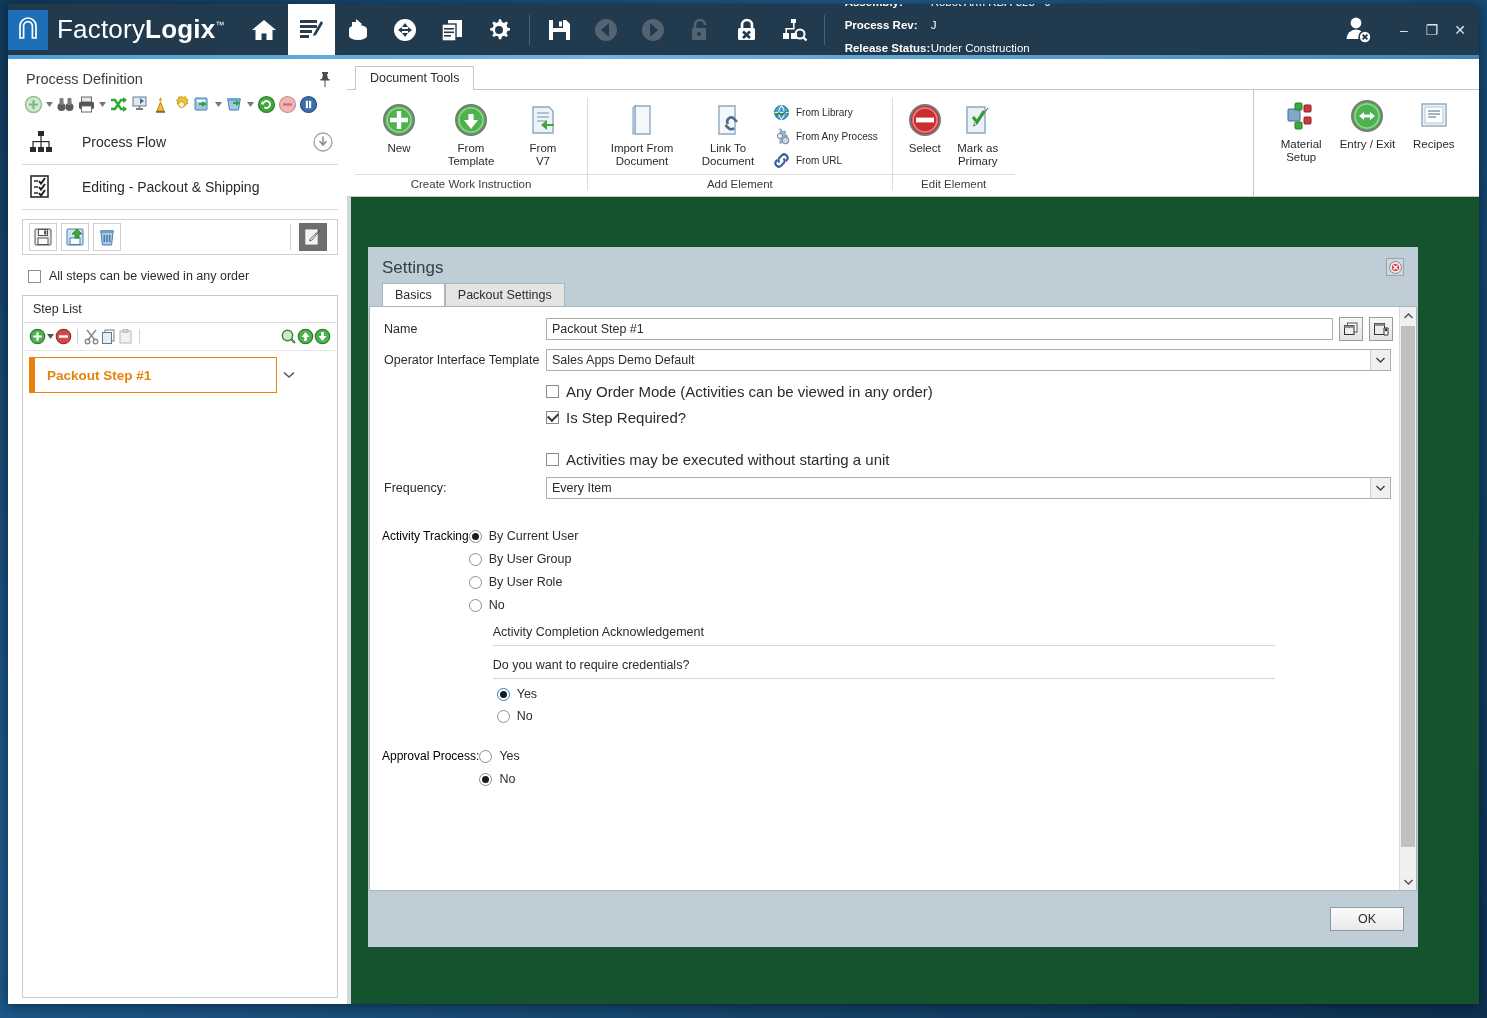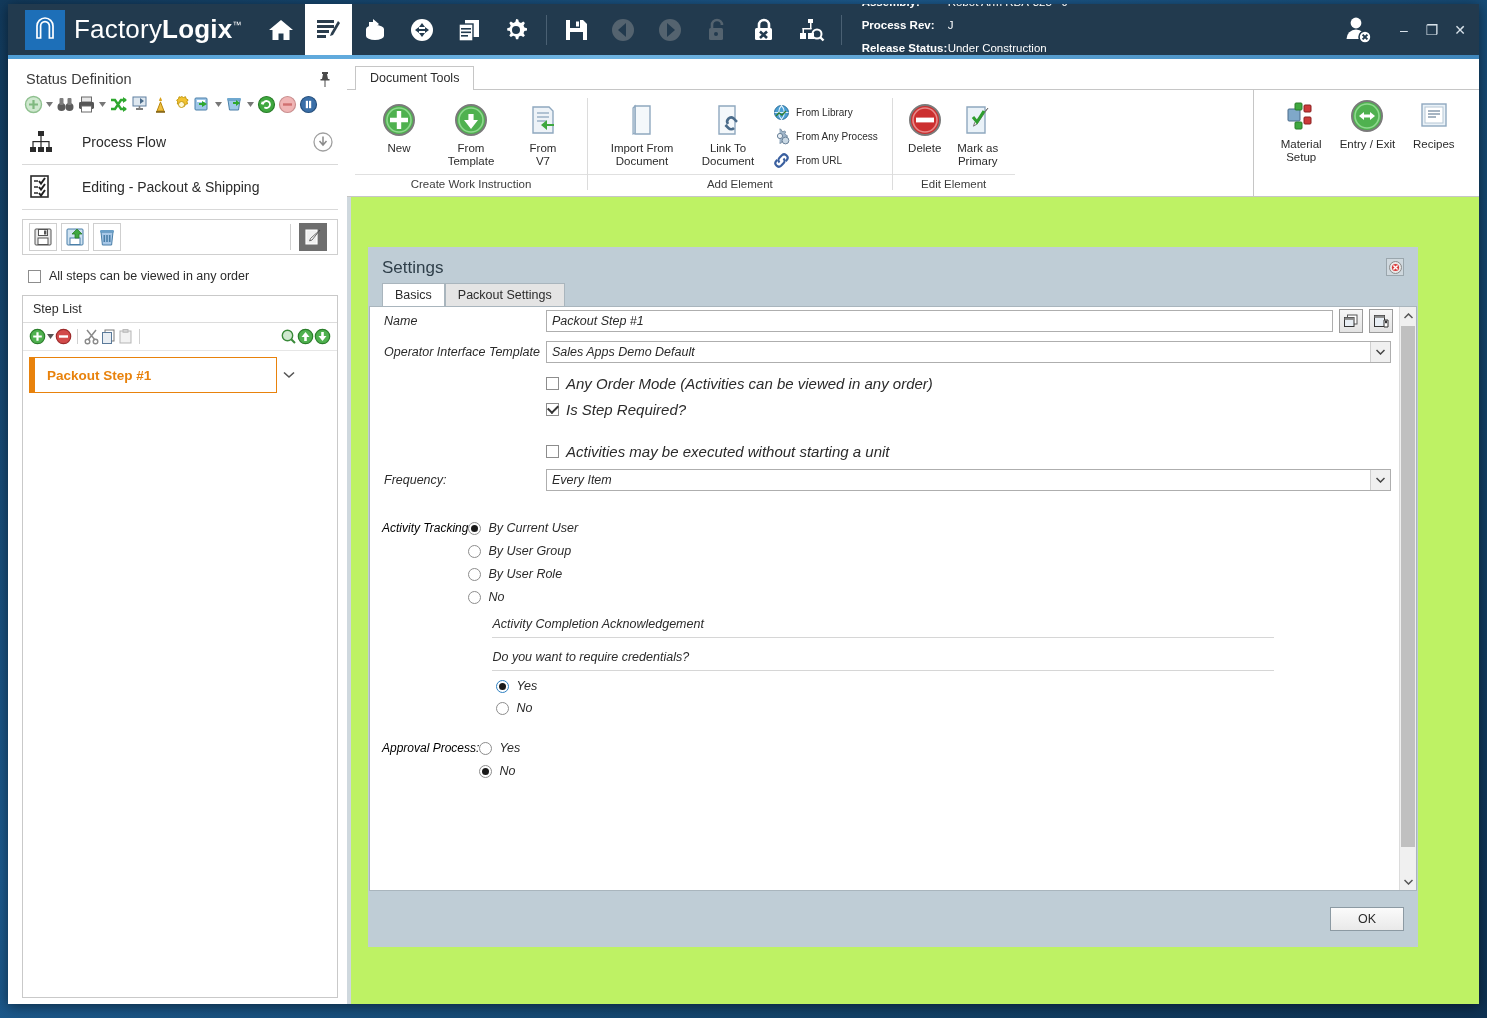--- a/index.html
+++ b/index.html
@@ -27,21 +27,21 @@
     overflow: hidden;
   }
   
   #titlebar {
     height: 51px;
     background: #223a4e;
     display: flex; align-items: center;
     position: relative;
     flex: 0 0 51px;
   }
-  #logo-block { display: flex; align-items: center; padding-left: 17px; }
+  #logo-block { display: flex; align-items: center; padding-left: 0; }
   .logo-mark {
     width: 40px; height: 40px;
     background: #1d6fb8;
     display: flex; align-items: center; justify-content: center;
   }
   .logo-mark svg { display:block; }
   .logo-text {
     margin-left: 9px;
     color: #fff;
     font-size: 26px;
@@ -213,21 +213,21 @@
     position: absolute; right: 0; top: 0; bottom: 0;
     display: flex; align-items: flex-start;
     border-left: 1px solid #c6c6c6;
     padding: 4px 12px 0 14px;
     background: #fff;
     width: 226px;
   }
   #ribbon-right .rb-big { width: 68px; }
 
   
-  #work-surface { flex: 1 1 auto; background: #bef264; position: relative; min-height: 0; overflow: hidden; }
+  #work-surface { flex: 1 1 auto; background: #14532d; position: relative; min-height: 0; overflow: hidden; }
   #left-gutter {
     position: absolute; left: 0; top: 0; bottom: 0; width: 4px; background: #cfd8de;
   }
 
   
   #settings-dialog {
     position: absolute;
     left: 21px; top: 50px;
     width: 1050px; height: 700px;
     background: #bfcdd6;
@@ -258,21 +258,21 @@
   .ok-btn {
     width: 74px; height: 24px;
     border: 1px solid #8c9aa3;
     background: linear-gradient(180deg,#fbfbfb 0%, #e9e9e9 100%);
     font-size: 12.5px; color: #2b2b2b;
     display: flex; align-items: center; justify-content: center;
     cursor: pointer;
   }
 
   
-  .frm { padding: 2px 12px 0 12px; font-style: italic; }
+  .frm { padding: 10px 12px 0 12px; }
   .row { display: flex; align-items: center; margin-bottom: 8px; }
   .row .lab { width: 164px; flex: 0 0 164px; font-size: 12.5px; color: #2b2b2b; padding-left: 2px; }
   .tin {
     flex: 1 1 auto; height: 22px;
     border: 1px solid #aeaeae; background: #fff;
     font-size: 12.5px; color: #2b2b2b;
     padding: 0 5px; line-height: 20px;
     font-family: "Liberation Sans", sans-serif;
   }
   .icon-btn {
@@ -469,21 +469,21 @@
         <div class="wbtn">✕</div>
       </div>
     </div>
 
     <div id="accent-strip"></div>
 
     <div id="body-area">
 
       <div id="left-panel">
         <div class="lp-header">
-          <div class="lp-title">Status Definition</div>
+          <div class="lp-title">Process Definition</div>
           <svg class="pin-icon" viewBox="0 0 14 16">
             <path d="M4 1 h6 v2 h-1 l1 5 h1.5 v1.5 h-4 V16 h-1 V9.5 h-4 V8 H4 l1-5 H4 Z" fill="#4a4a4a"></path>
           </svg>
         </div>
 
         <div class="lp-toolbar">
           <svg class="ic" viewBox="0 0 19 19">
               <circle cx="9.5" cy="9.5" r="8" fill="#cfe8cf" stroke="#8fc08f" stroke-width="1.4"></circle>
               <path d="M9.5 5 v9 M5 9.5 h9" stroke="#7fb87f" stroke-width="2.2"></path>
             </svg>
@@ -822,21 +822,21 @@
             <div class="rb-group">
               <div class="rb-group-items">
                 <div class="rb-big" style="width:48px">
                   <span class="bi">
                     <svg width="36" height="36" viewBox="0 0 36 36">
                         <circle cx="18" cy="18" r="15" fill="#cc2f2f" stroke="#7a7a7a" stroke-width="2"></circle>
                         <circle cx="18" cy="18" r="12" fill="none" stroke="#e88a8a" stroke-width="1.6"></circle>
                         <rect x="9" y="15.6" width="18" height="4.8" fill="#fff"></rect>
                       </svg>
                   </span>
-                  <span class="bl">Delete</span>
+                  <span class="bl">Select</span>
                 </div>
                 <div class="rb-big" style="width:58px">
                   <span class="bi">
                     <svg width="36" height="36" viewBox="0 0 36 36">
                         <path d="M7 5 h18 v26 H7 Z" fill="#eaf2f8" stroke="#8fa8bf" stroke-width="1.4"></path>
                         <path d="M28 6 L17 22 l-3.5 2.2 1.2-3.8 Z" fill="#f2f2f2" stroke="#777" stroke-width="1"></path>
                         <path d="M13 15 l4 5 7-11" fill="none" stroke="#2e9e2e" stroke-width="3"></path>
                       </svg>
                   </span>
                   <span class="bl"><span>Mark as</span><br><span>Primary</span></span>

